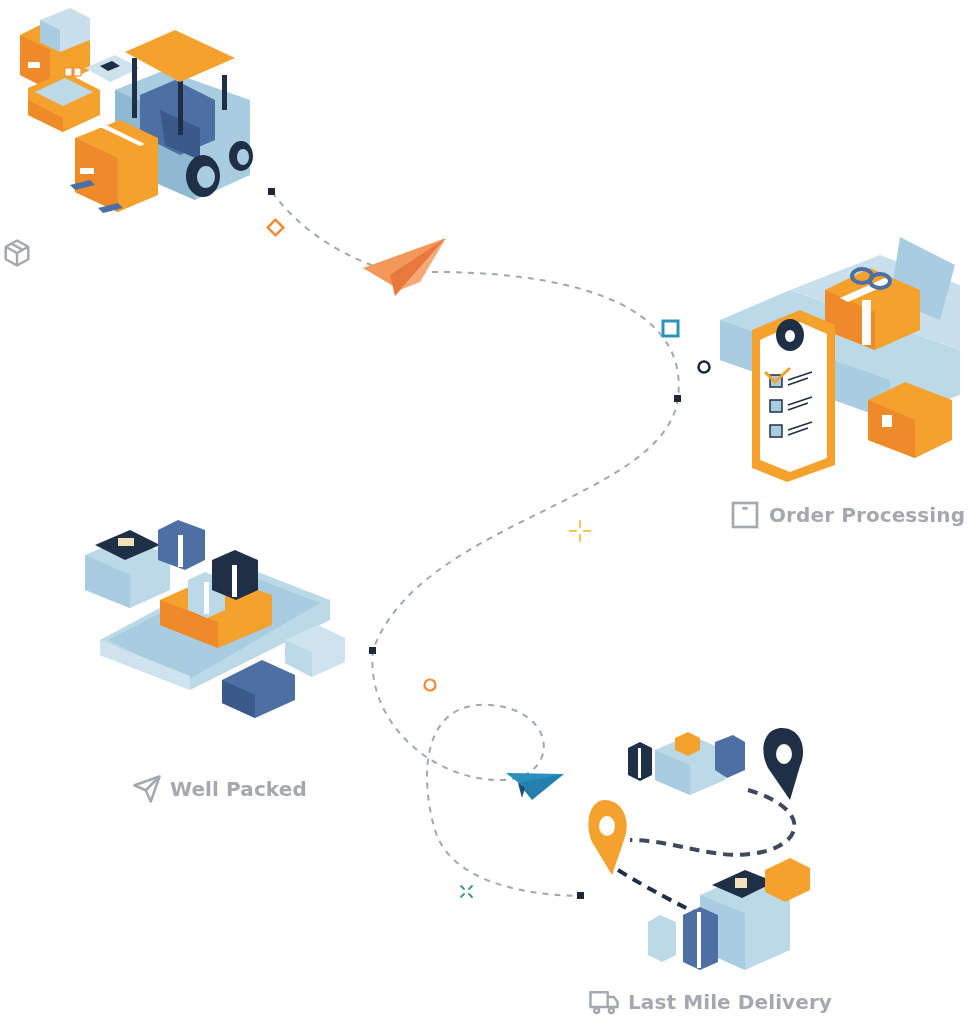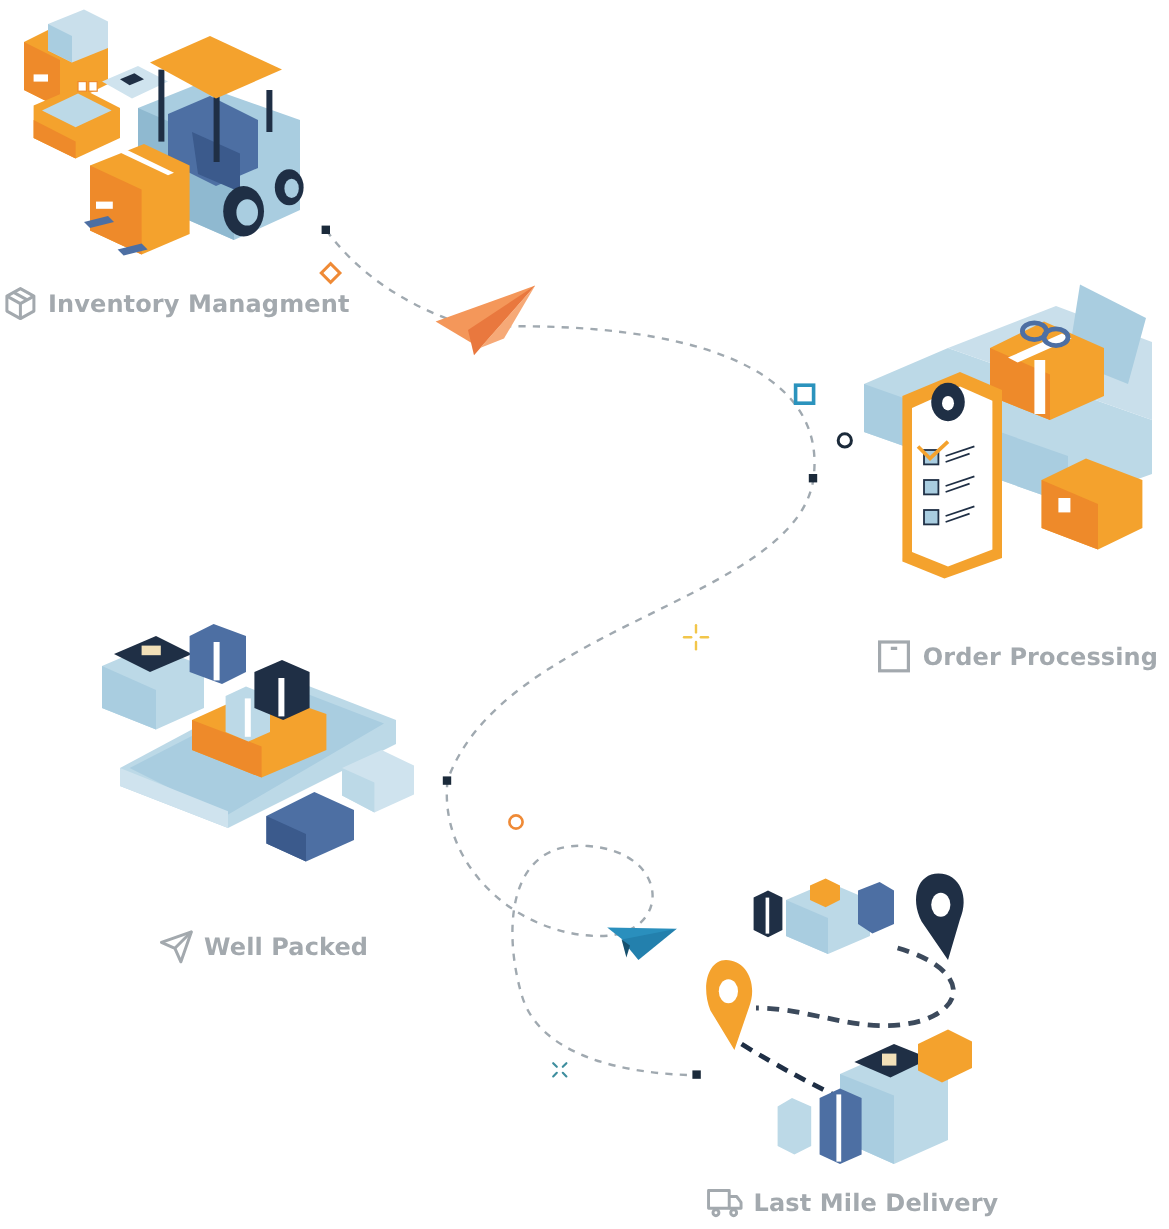--- a/index.html
+++ b/index.html
@@ -185,24 +185,23 @@
   </g>
 </svg>
 
 <div class="label" style="left:2px; top:238px;">
   <svg width="30" height="30" viewBox="0 0 24 24" fill="none" stroke="#a3a9ae" stroke-width="2" stroke-linejoin="round">
     <path d="M12 2 L21 7 L21 17 L12 22 L3 17 L3 7 Z"></path>
       <path d="M3 7 L12 12 L21 7"></path>
       <path d="M12 12 L12 22"></path>
       <path d="M7.5 4.5 L16.5 9.5"></path>
   </svg>
-  <span>Inventory Managment</span>
-</div>
-
-<div class="label" style="left:729px; top:499px;margin-top:32px;">
+</div>
+
+<div class="label" style="left:729px; top:499px;">
   <svg width="32" height="32" viewBox="0 0 24 24" fill="none" stroke="#a3a9ae" stroke-width="2">
     <rect x="3" y="3" width="18" height="18"></rect>
       <line x1="10" y1="7" x2="14" y2="7"></line>
   </svg>
   <span>Order Processing</span>
 </div>
 
 <div class="label" style="left:132px; top:746px;margin-top:28px;">
   <svg width="30" height="30" viewBox="0 0 24 24" fill="none" stroke="#a3a9ae" stroke-width="2" stroke-linejoin="round">
     <path d="M22 2 L2 9 L11 13 L15 22 Z"></path>

